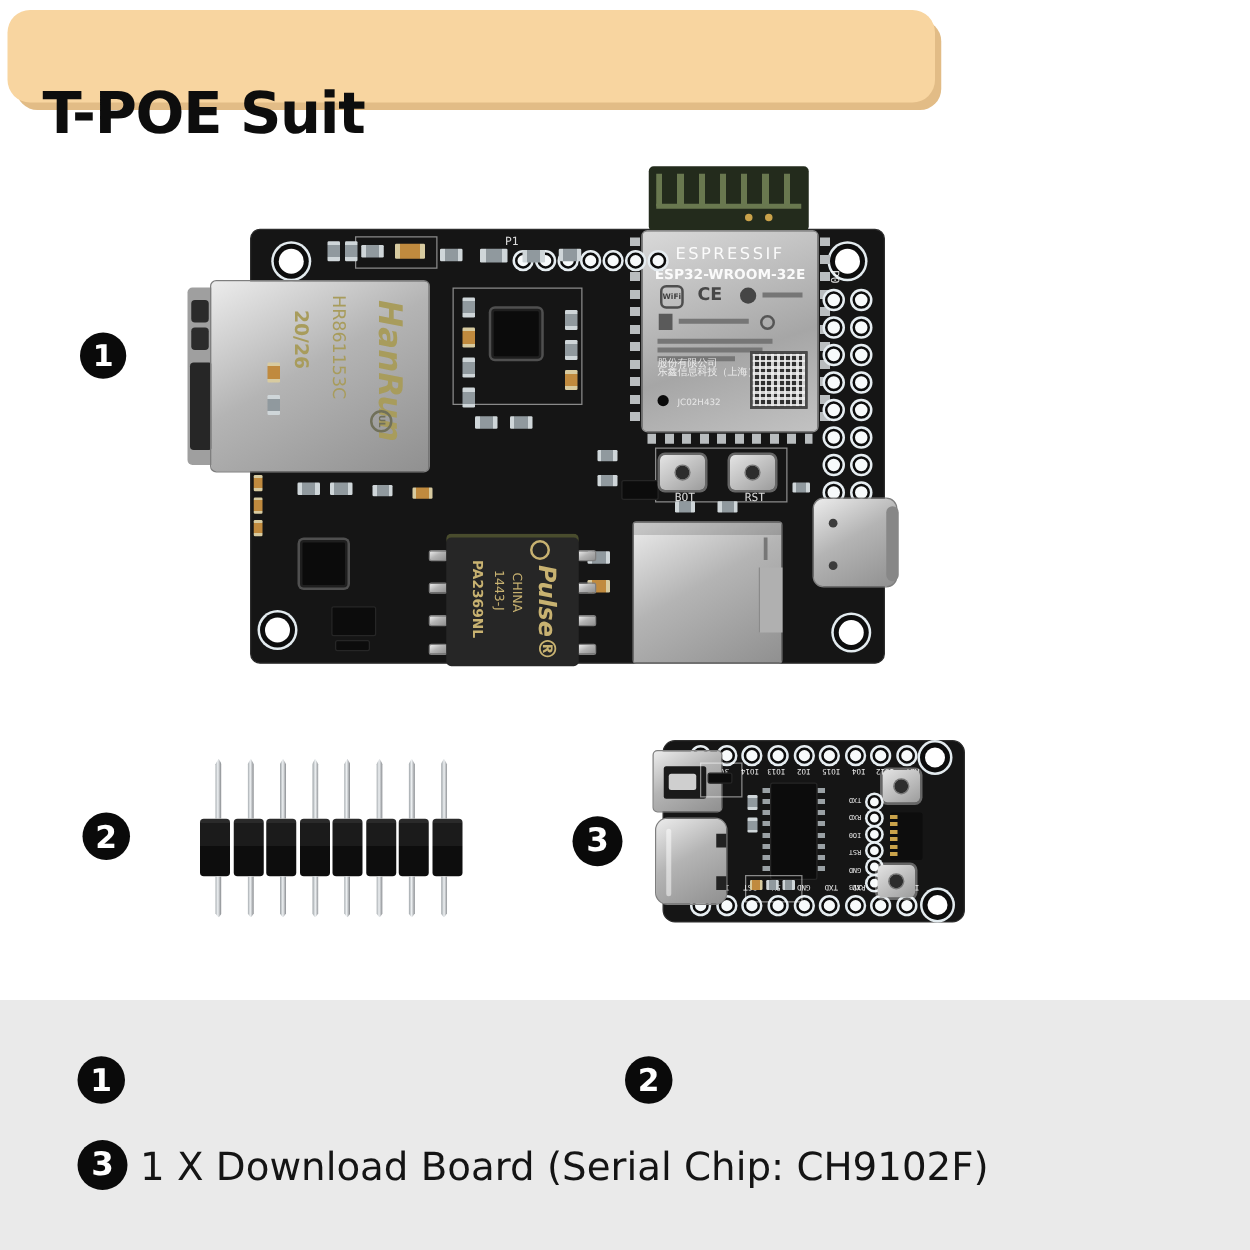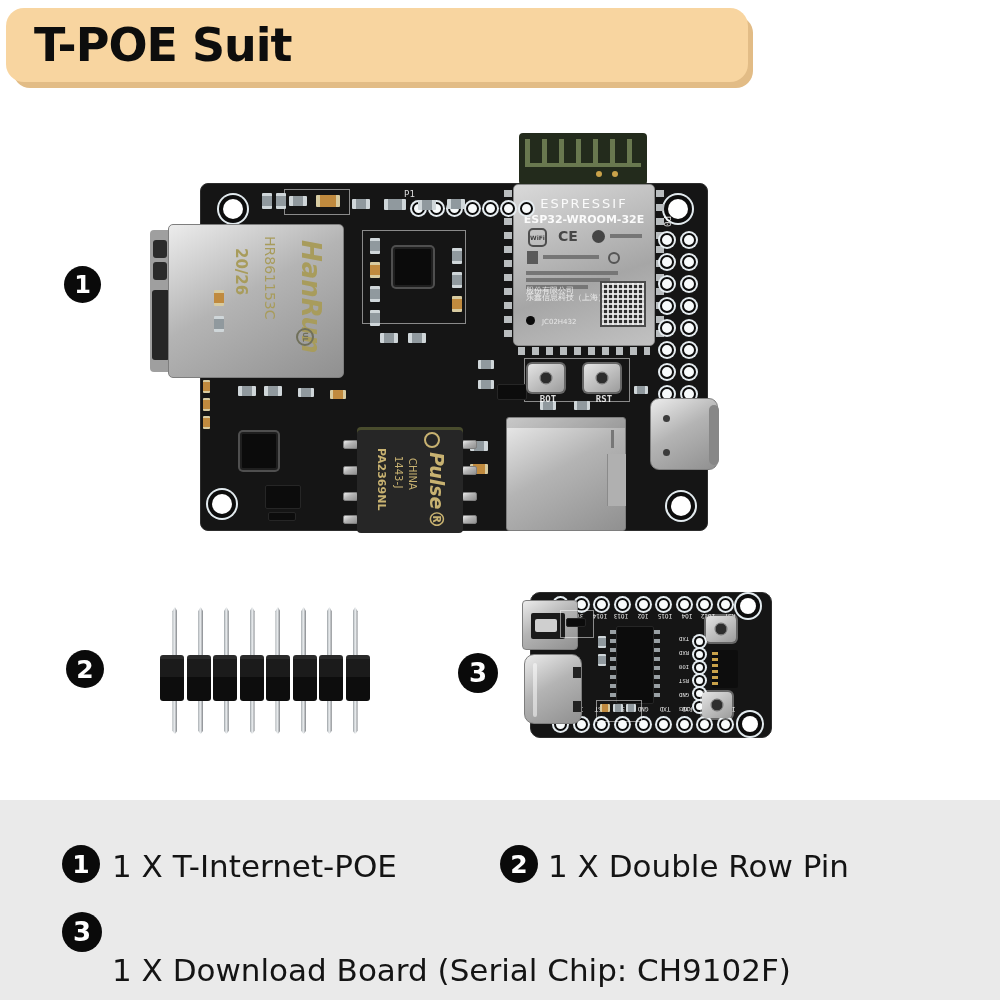--- a/index.html
+++ b/index.html
@@ -4,21 +4,21 @@
 <style>
   html,body{margin:0;padding:0;background:#ffffff;}
   .stage{position:relative;width:1000px;height:1000px;background:#ffffff;overflow:hidden;
          font-family:"DejaVu Sans","Liberation Sans",sans-serif;}
   .abs{position:absolute;}
 
   
   .banner{position:absolute;left:6px;top:8px;width:742px;height:74px;background:#f8d5a0;
           border-radius:18px;box-shadow:6px 7px 0 -1px #e2bc86;display:flex;align-items:baseline;
           padding-left:28px;box-sizing:border-box;}
-  .banner-inner{display:flex;align-items:baseline;height:100%;align-items:center;}
+  .banner-inner{display:flex;align-items:baseline;height:100%;align-items:center;margin-top:45px;}
   .banner-title{font-size:46px;font-weight:800;color:#0d0d0d;letter-spacing:-1px;}
   .banner-sub{font-size:27px;font-weight:400;color:#0d0d0d;margin-left:10px;}
 
   
   .badge{position:absolute;background:#0a0a0a;color:#ffffff;border-radius:50%;
          display:flex;align-items:center;justify-content:center;font-weight:700;}
 
   
   .pcb{position:absolute;background:#151515;border:1px solid #2d2d2d;box-sizing:border-box;}
   .mt-hole{position:absolute;width:20px;height:20px;border-radius:50%;background:#ffffff;
@@ -30,21 +30,21 @@
   .pvtv{position:absolute;background:linear-gradient(180deg,#d8cba0 0 18%,#c08a3e 18% 82%,#d8cba0 82%);border-radius:1px;}
   .blk{position:absolute;background:#0c0c0c;border:1px solid #262626;border-radius:2px;box-sizing:border-box;}
   .qfn{position:absolute;background:#0b0b0b;border:2px solid #1f1f1f;border-radius:3px;box-sizing:border-box;
        box-shadow:0 0 0 2px rgba(255,255,255,0.25);}
   .rot90{position:absolute;transform:rotate(90deg);transform-origin:left top;white-space:nowrap;}
   .tact{position:absolute;background:linear-gradient(145deg,#e4e4e4,#9c9c9c);border-radius:4px;
         box-shadow:0 0 0 2px rgba(255,255,255,0.35);}
   .tact::after{content:"";position:absolute;left:50%;top:50%;width:13px;height:13px;border-radius:50%;
         transform:translate(-50%,-50%);background:radial-gradient(circle,#2d2d2d 55%,#757575 60%);}
   .btn-label{position:absolute;color:rgba(255,255,255,0.85);font-family:"DejaVu Sans Mono",monospace;
-        font-size:9px;font-weight:700;text-align:center;}
+        font-size:9px;font-weight:400;text-align:center;}
   .cast-v{position:absolute;width:8px;background:repeating-linear-gradient(180deg,#b9bdbf 0 7px,rgba(0,0,0,0) 7px 14px);}
   .cast-h{position:absolute;height:8px;background:repeating-linear-gradient(90deg,#b9bdbf 0 7px,rgba(0,0,0,0) 7px 14px);}
 
   
   [data-count]{position:absolute;display:flex;}
   [data-count] > i{display:block;background:#f7fafb;border:2px solid #0c0c0c;border-radius:50%;
         box-shadow:0 0 0 2px #e6edf1;box-sizing:border-box;flex:none;}
   .p1-row{gap:5px;} .p1-row > i{width:13px;height:13px;}
   .p0-col{flex-direction:column;gap:8px;} .p0-col > i{width:14px;height:14px;}
   .dl-row{justify-content:space-between;} .dl-row > i{width:13px;height:13px;}
@@ -403,22 +403,20 @@
     <div class="silk" style="left:596px;top:700px;width:44px;height:20px;"></div>
     <div class="pvt" style="left:600px;top:704px;width:10px;height:8px;"></div>
     <div class="pv" style="left:613px;top:704px;width:10px;height:8px;"></div>
     <div class="pv" style="left:626px;top:704px;width:10px;height:8px;"></div>
     <div class="pvv" style="left:598px;top:636px;width:8px;height:12px;"></div>
     <div class="pvv" style="left:598px;top:654px;width:8px;height:12px;"></div>
   </div>
 
   <div class="legend-band">
     <div class="badge" style="left:62px;top:45px;width:38px;height:38px;font-size:25px;">1</div>
-    <div class="legend-text" style="left:112px;top:48px;">1 X T-Internet-POE</div>
 
     <div class="badge" style="left:500px;top:45px;width:38px;height:38px;font-size:25px;">2</div>
-    <div class="legend-text" style="left:548px;top:48px;">1 X Double Row Pin</div>
 
     <div class="badge" style="left:62px;top:112px;width:40px;height:40px;font-size:26px;">3</div>
-    <div class="legend-text" style="left:112px;top:116px;margin-top:36px;">1 X Download Board (Serial Chip: CH9102F)</div>
+    <div class="legend-text" style="left:112px;top:116px;">1 X Download Board (Serial Chip: CH9102F)</div>
   </div>
 
 </div>
 
 </body></html>

